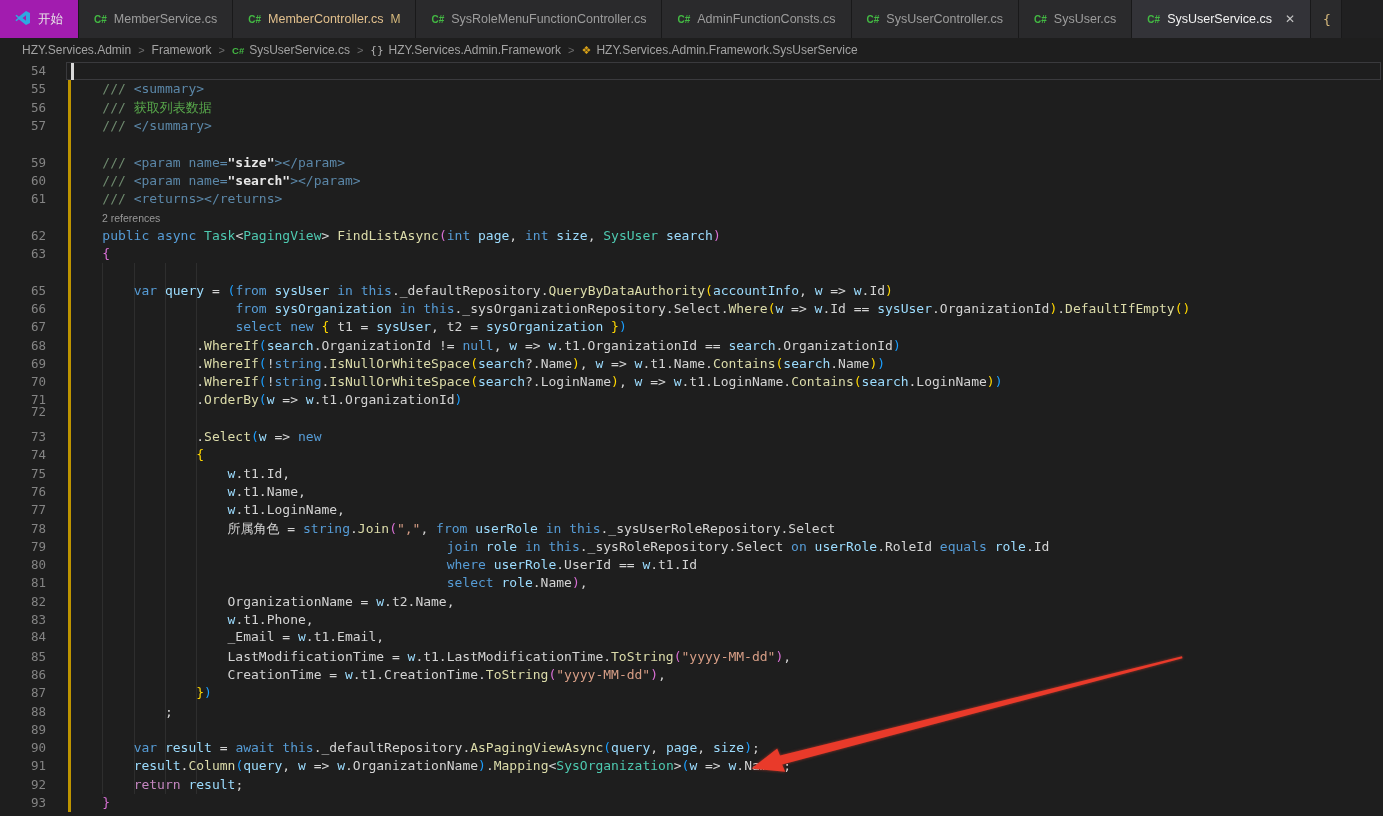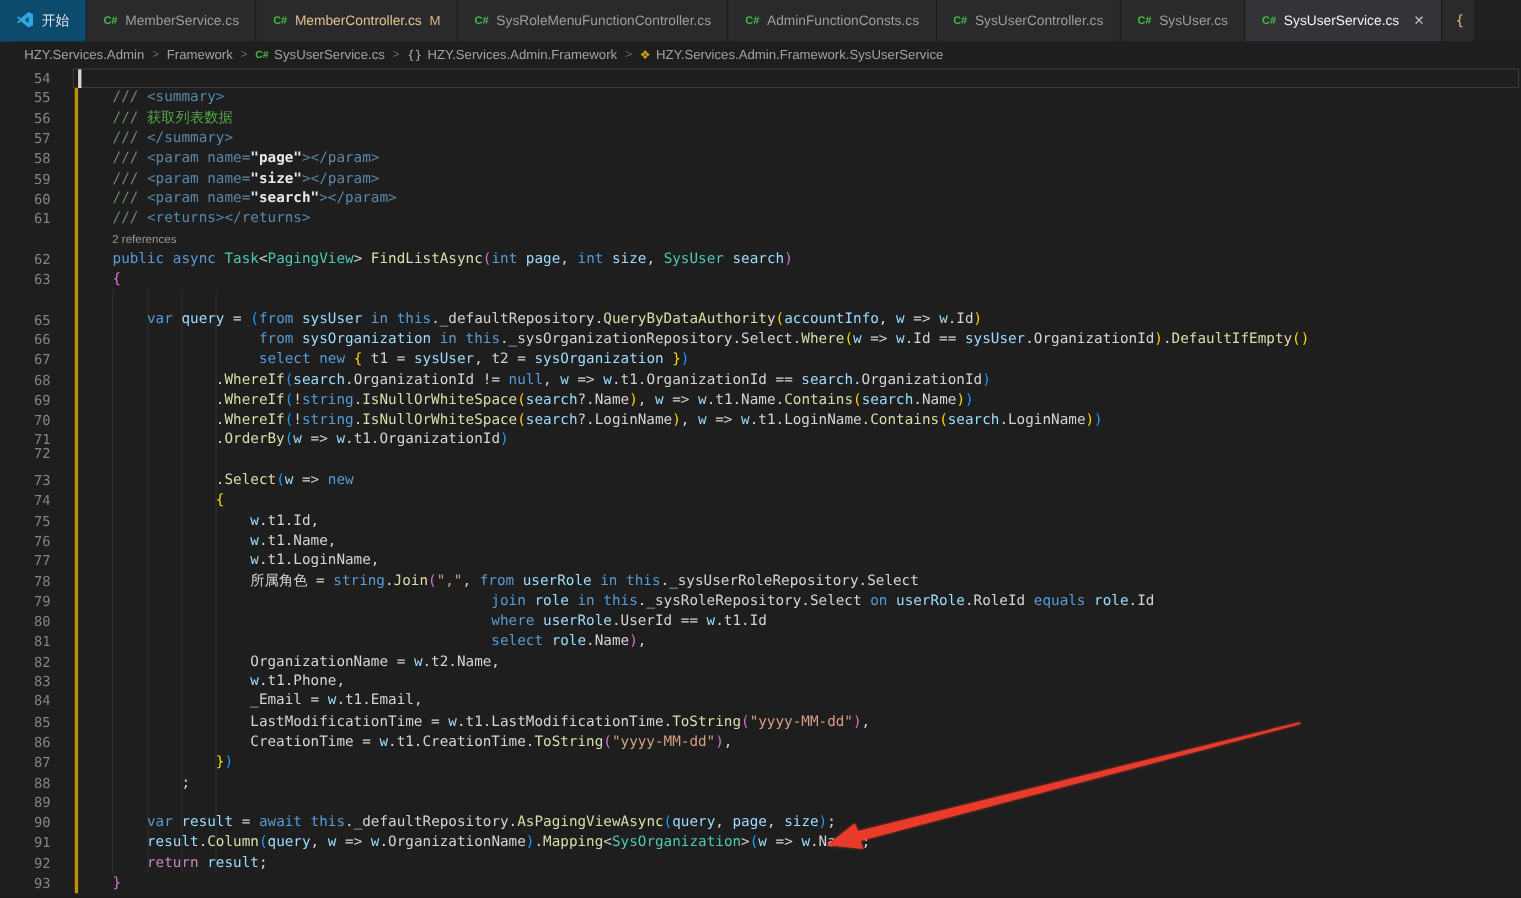--- a/index.html
+++ b/index.html
@@ -7,21 +7,21 @@
               font-family:"Liberation Sans", sans-serif; }
 
   
   .tab-bar { position:absolute; left:0; top:0; width:1383px; height:38px;
              background:#202021; display:flex; align-items:stretch; overflow:hidden; }
   .tab { display:flex; align-items:center; gap:7px; padding:0 15px;
          background:#2a2a2c; border-right:1px solid #19191a; cursor:pointer;
          font-size:12.5px; color:#9d9d9d; white-space:nowrap; }
   .tab.active { background:#333338; color:#f2f2f2; }
   .tab.emphasis { color:#e2c08d; }
-  .tab.start { background:#0c4a6e; color:#e8e8e8; }
+  .tab.start { background:#a21caf; color:#e8e8e8; }
   .tab.partial { min-width:31px; max-width:31px; padding:0 0 0 12px; overflow:hidden; }
   .tab .csharp { font-size:10px; font-weight:bold; color:#43b943;
                  font-family:"Liberation Sans",sans-serif; letter-spacing:0; }
   .tab .badge { color:#d7ba7d; font-size:12px; }
   .tab .close { color:#c5c5c5; font-size:12px; margin-left:6px; }
   .tab .brace { color:#d7ba7d; font-size:13px; font-family:"DejaVu Sans Mono",monospace; }
   .vs-logo { width:16px; height:16px; flex:0 0 16px; }
 
   
   .crumbs { position:absolute; left:12px; top:38px; width:1383px; height:24px;
@@ -147,24 +147,20 @@
       <div class="code"><span class="tk-p">    </span><span class="tk-dd">/// </span><span class="tk-dt">&lt;summary&gt;</span></div>
     </div>
     <div class="row" style="top: 36.6px;">
       <div class="lnum">56</div>
       <div class="code"><span class="tk-p">    </span><span class="tk-dd">/// </span><span class="tk-dc">获取列表数据</span></div>
     </div>
     <div class="row" style="top: 54.9px;">
       <div class="lnum">57</div>
       <div class="code"><span class="tk-p">    </span><span class="tk-dd">/// </span><span class="tk-dt">&lt;/summary&gt;</span></div>
     </div>
-    <div class="row" style="top: 73.2px;">
-      <div class="lnum">58</div>
-      <div class="code"><span class="tk-p">    </span><span class="tk-dd">/// </span><span class="tk-dt">&lt;param name=</span><span class="tk-dv">"page"</span><span class="tk-dt">&gt;&lt;/param&gt;</span></div>
-    </div>
     <div class="row" style="top: 91.5px;">
       <div class="lnum">59</div>
       <div class="code"><span class="tk-p">    </span><span class="tk-dd">/// </span><span class="tk-dt">&lt;param name=</span><span class="tk-dv">"size"</span><span class="tk-dt">&gt;&lt;/param&gt;</span></div>
     </div>
     <div class="row" style="top: 109.8px;">
       <div class="lnum">60</div>
       <div class="code"><span class="tk-p">    </span><span class="tk-dd">/// </span><span class="tk-dt">&lt;param name=</span><span class="tk-dv">"search"</span><span class="tk-dt">&gt;&lt;/param&gt;</span></div>
     </div>
     <div class="row" style="top: 128.1px;">
       <div class="lnum">61</div>

